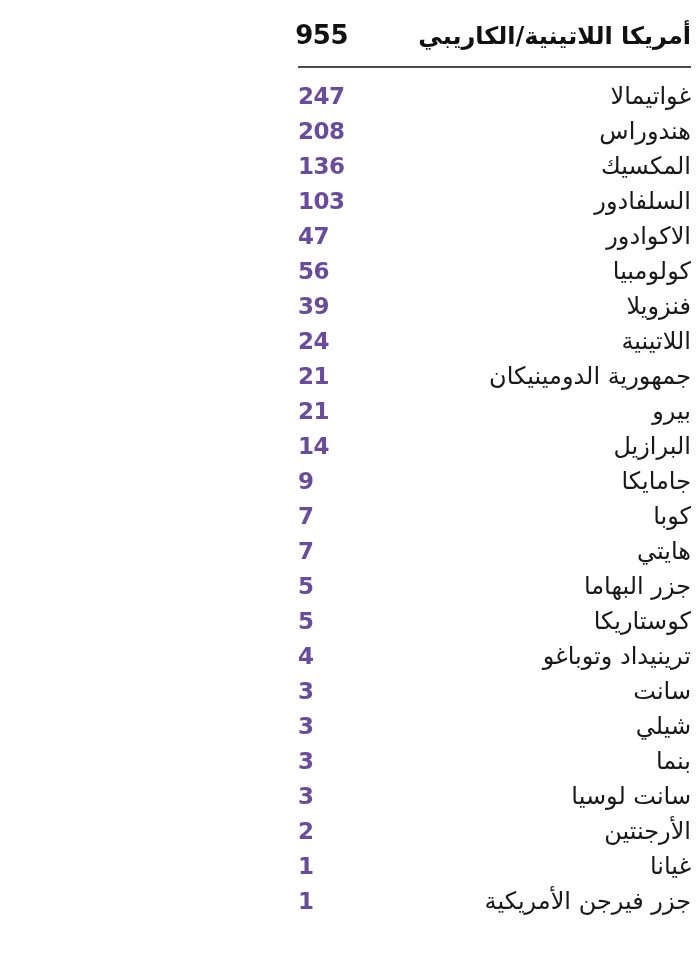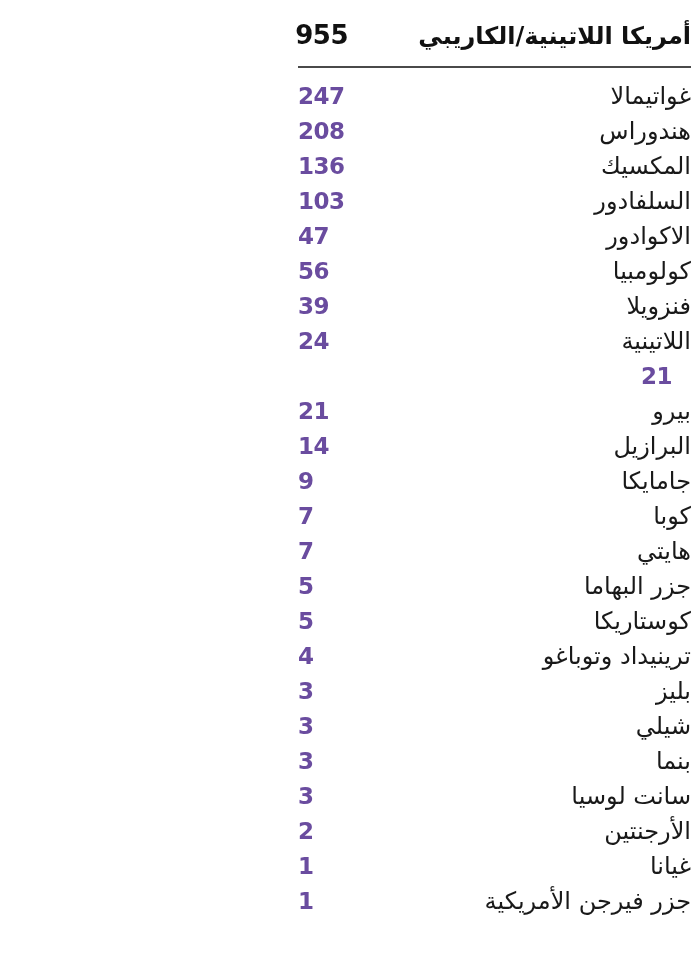--- a/index.html
+++ b/index.html
@@ -99,20 +99,21 @@
     </div>
     <div class="row">
       <span class="label">فنزويلا</span>
       <span class="value">39</span>
     </div>
     <div class="row">
       <span class="label">اللاتينية</span>
       <span class="value">24</span>
     </div>
     <div class="row">
+      <span class="label">جمهورية الدومينيكان</span>
       <span class="value">21</span>
     </div>
     <div class="row">
       <span class="label">بيرو</span>
       <span class="value">21</span>
     </div>
     <div class="row">
       <span class="label">البرازيل</span>
       <span class="value">14</span>
     </div>
@@ -134,21 +135,21 @@
     </div>
     <div class="row">
       <span class="label">كوستاريكا</span>
       <span class="value">5</span>
     </div>
     <div class="row">
       <span class="label">ترينيداد وتوباغو</span>
       <span class="value">4</span>
     </div>
     <div class="row">
-      <span class="label">بليز</span>
+      <span class="label">سانت</span>
       <span class="value">3</span>
     </div>
     <div class="row">
       <span class="label">شيلي</span>
       <span class="value">3</span>
     </div>
     <div class="row">
       <span class="label">بنما</span>
       <span class="value">3</span>
     </div>

